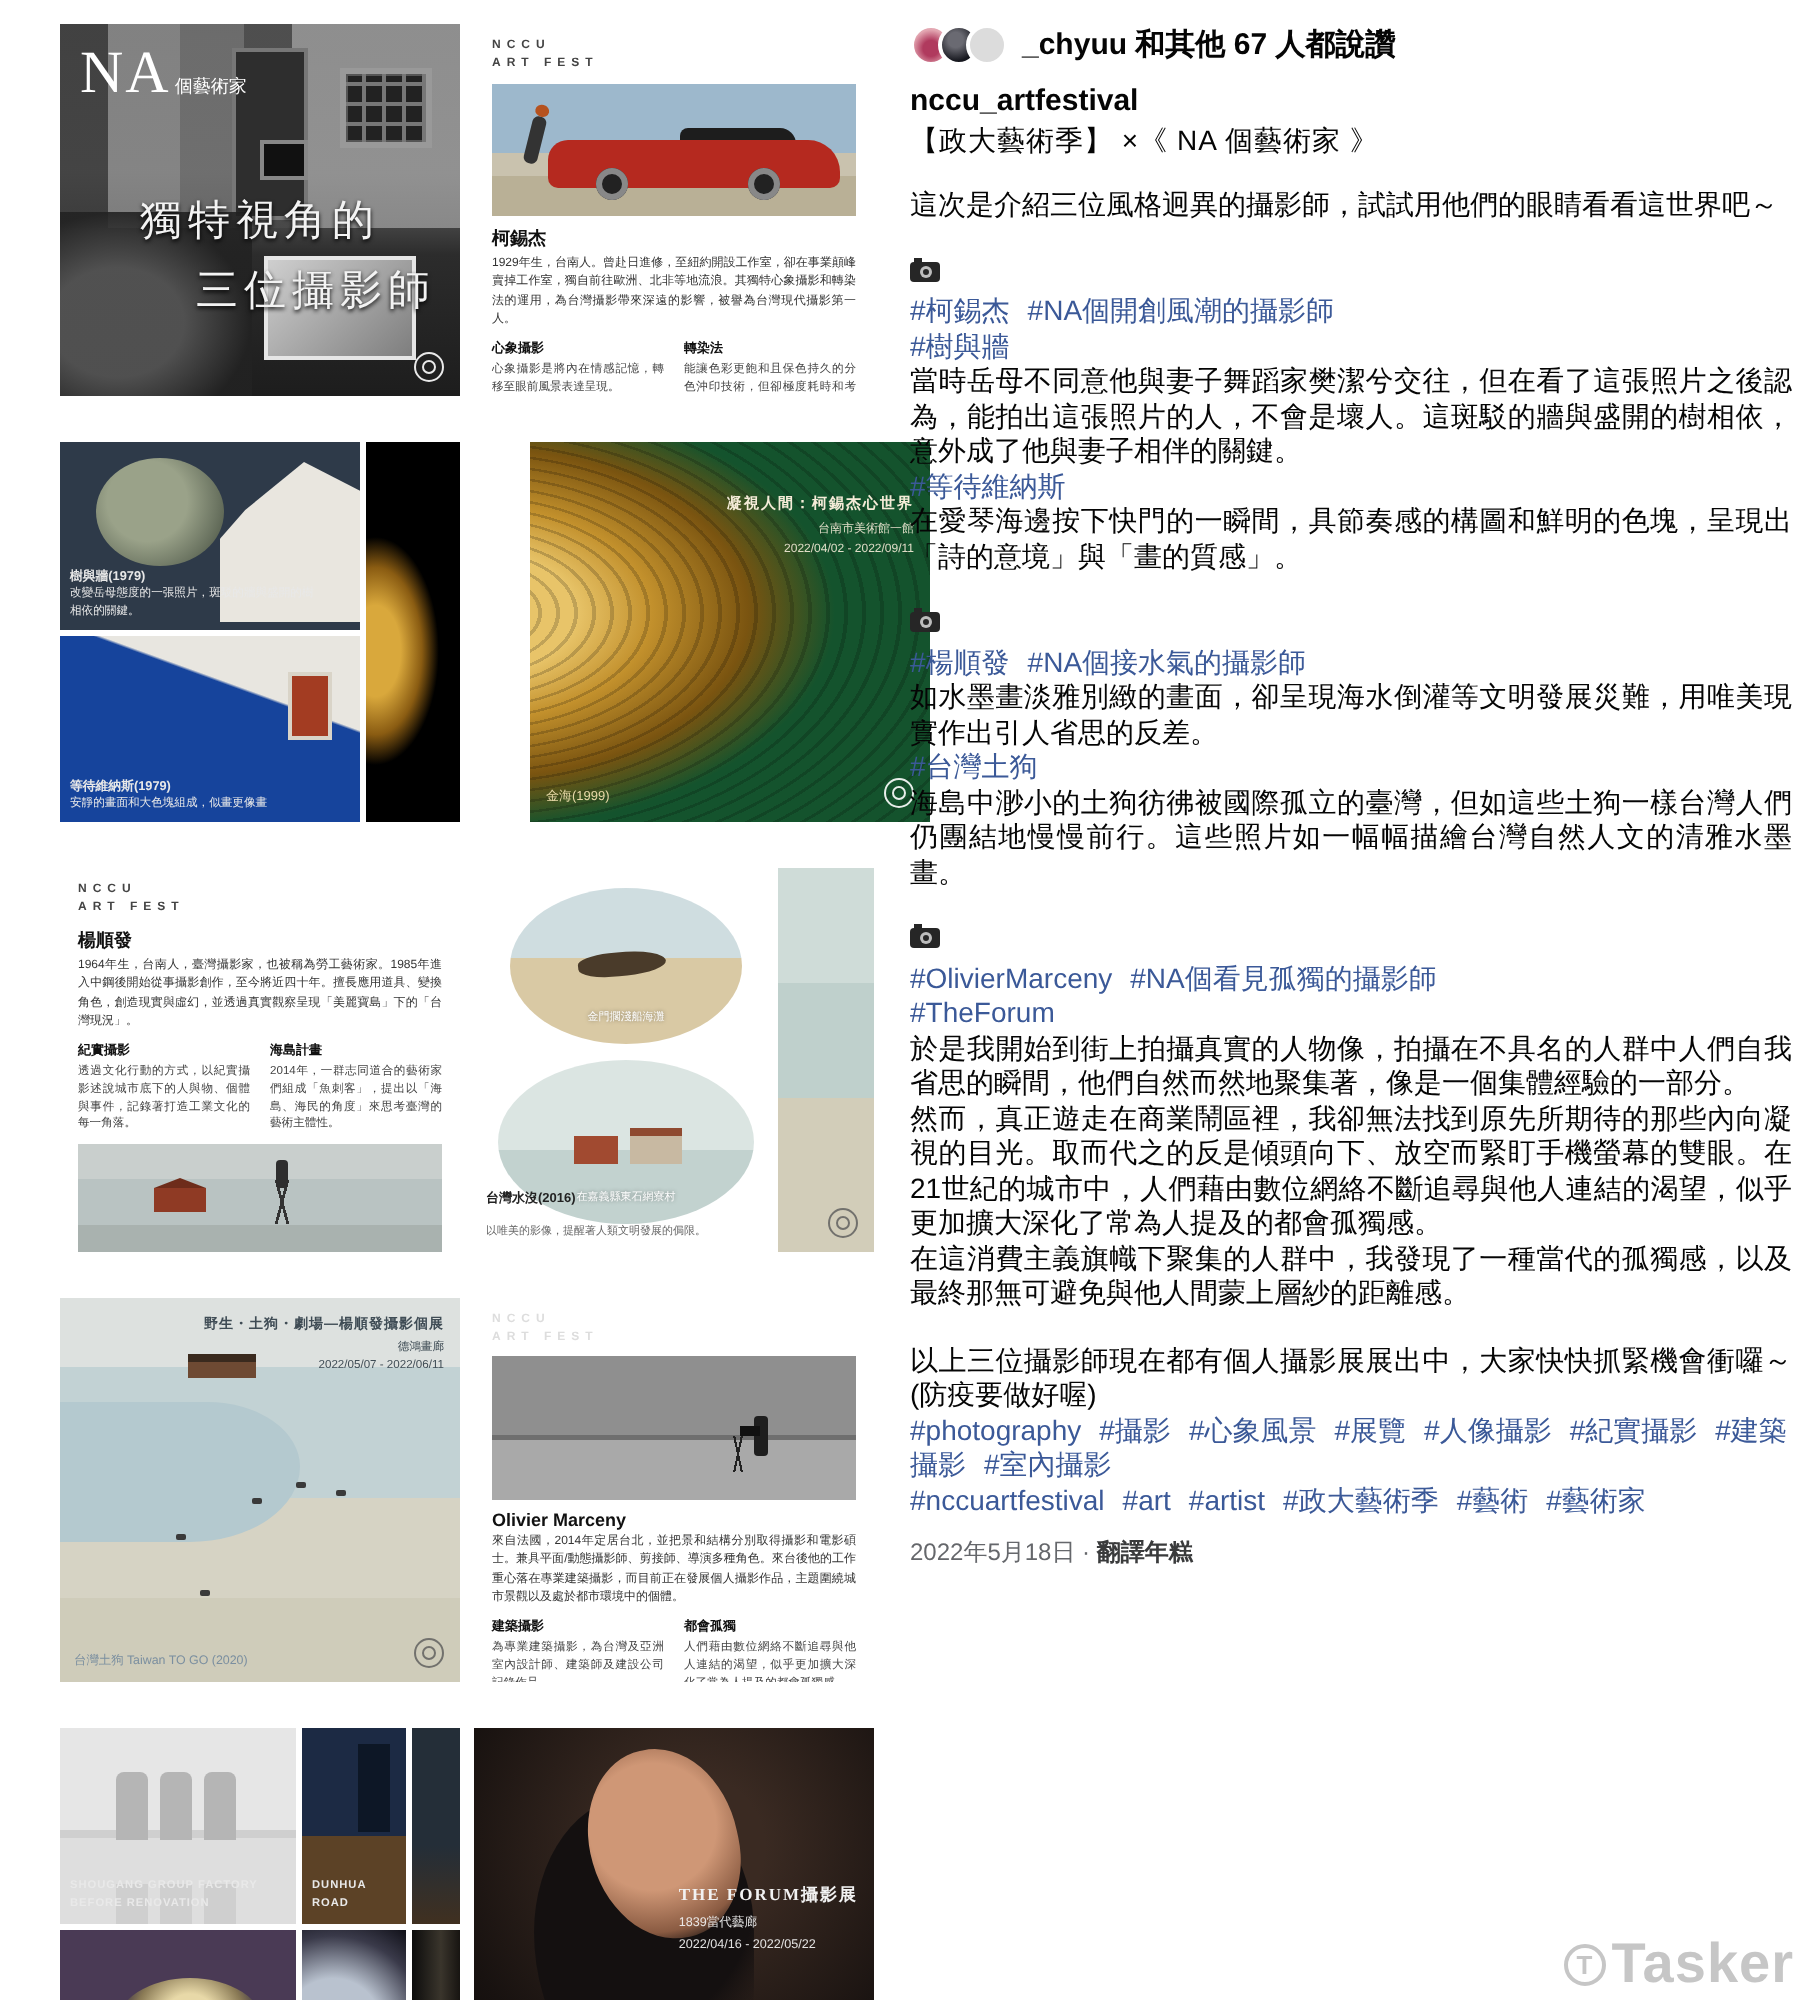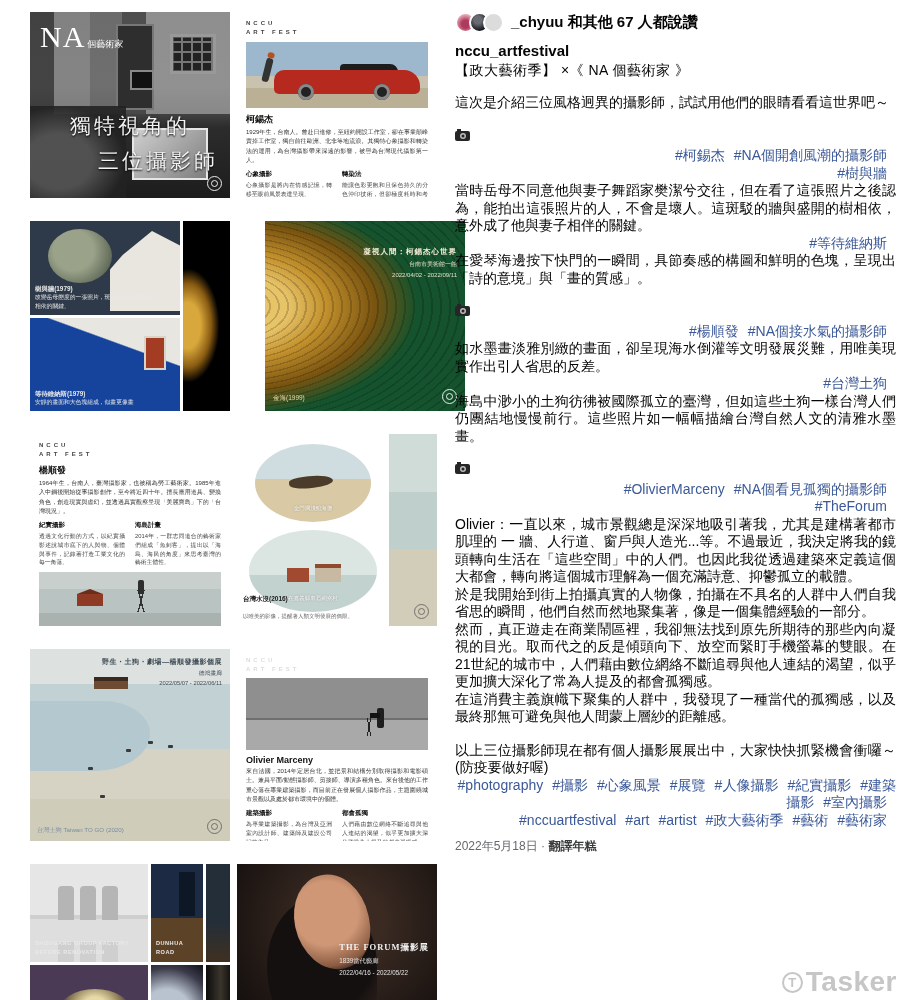--- a/index.html
+++ b/index.html
@@ -27,21 +27,21 @@
       repeating-linear-gradient(0deg,transparent 0 8px,#777 8px 10px);}
   .t-cover .door { position:absolute; left:86px; top:12px; width:38px; height:86px; background:#2e2e2e; border:2px solid #777;}
   .t-cover .tv { position:absolute; right:76px; top:58px; width:24px; height:20px; background:#111; border:2px solid #888;}
   .t-cover .screen { position:absolute; right:22px; bottom:18px; width:76px; height:52px;
       background:linear-gradient(135deg,#cfcfcf,#7e7e7e); border:2px solid #e6e6e6;}
   .t-cover .mask { position:absolute; left:0; bottom:0; width:96px; height:92px;
       background:radial-gradient(ellipse at 30% 60%,#555 0 35%,#222 70%); opacity:.9;}
   .na-logo { position:absolute; left:10px; top:8px; color:#fff; }
   .na-logo .na { font-family:"Liberation Serif","DejaVu Serif",serif; font-size:30px; letter-spacing:1px; }
   .na-logo .rest { font-size:9px; margin-left:2px; }
-  .cover-title { position:absolute; left:0; right:0; top:100px; color:#f3f3f3; text-align:center;
+  .cover-title { position:absolute; left:0; right:0; top:84px; color:#f3f3f3; text-align:center;
       font-family:"Liberation Serif","DejaVu Serif",serif; font-size:21px; letter-spacing:3px;
       text-shadow:0 1px 2px #000; }
   .cover-title .l2 { display:block; margin-top:7px; padding-left:56px; }
 
   
   .card { background:#fff; padding:7px 9px; }
   .fest { font-size:6px; letter-spacing:3px; color:#444; line-height:1.5; font-weight:bold; }
   .fest.light { color:#ddd; }
   .card .photo { margin-top:5px; position:relative; }
   .card h3 { font-size:9px; margin:5px 0 2px; color:#111; }
@@ -178,21 +178,21 @@
   .av { width:21px; height:21px; border-radius:50%; border:2px solid #fff; }
   .av + .av { margin-left:-7px; }
   .av1 { background:radial-gradient(circle at 50% 60%, #b03a5e 0 30%, #e3a7b2 70%); }
   .av2 { background:radial-gradient(circle at 40% 35%, #6a6a72 0 25%, #17181f 70%); }
   .av3 { background:#dcdcdc; }
   .liked-text { font-size:15px; font-weight:bold; color:#050505; }
   .username { font-size:15px; font-weight:bold; margin-top:9px; }
   .post-title { font-size:14px; margin-top:3px; letter-spacing:.5px; }
   #post-body { margin-top:14px; }
   .blk { font-size:14px; line-height:17.5px; text-align:justify; }
-  .blk.tags { color:#3b5998; text-align:right; }
+  .blk.tags { color:#3b5998; text-align:left; }
   .tag { margin-right:9px; cursor:pointer; }
   .gap { height:16px; }
   .cam-icon { display:inline-block; width:15px; height:10px; background:#262626; border-radius:2px; position:relative; margin:3px 0 2px; }
   .cam-icon:after { content:""; position:absolute; left:5px; top:2px; width:6px; height:6px; border-radius:50%;
       background:#262626; box-shadow:inset 0 0 0 1.5px #bdbdbd; }
   .cam-icon:before { content:""; position:absolute; left:2px; top:-2px; width:4px; height:2px; background:#262626; }
   .footer { margin-top:9px; font-size:12px; color:#65676b; }
   .footer .trans { font-weight:bold; color:#3a3b3c; cursor:pointer; }
 
   .watermark { position:absolute; right:6px; bottom:2px; display:flex; align-items:center; gap:3px; color:#c6c6c6; }
@@ -449,21 +449,20 @@
       <div class="gap"></div>
       <div class="blk"><span class="cam-icon"></span></div>
       <div class="blk tags"><span class="tag">#楊順發</span><span class="tag">#NA個接水氣的攝影師</span></div>
       <div class="blk">如水墨畫淡雅別緻的畫面，卻呈現海水倒灌等文明發展災難，用唯美現實作出引人省思的反差。</div>
       <div class="blk tags"><span class="tag">#台灣土狗</span></div>
       <div class="blk">海島中渺小的土狗彷彿被國際孤立的臺灣，但如這些土狗一樣台灣人們仍團結地慢慢前行。這些照片如一幅幅描繪台灣自然人文的清雅水墨畫。</div>
       <div class="gap"></div>
       <div class="blk"><span class="cam-icon"></span></div>
       <div class="blk tags"><span class="tag">#OlivierMarceny</span><span class="tag">#NA個看見孤獨的攝影師</span></div>
       <div class="blk tags"><span class="tag">#TheForum</span></div>
-      <div class="blk">Olivier：一直以來，城市景觀總是深深地吸引著我，尤其是建構著都市肌理的 一 牆、人行道、窗戶與人造光...等。不過最近，我決定將我的鏡頭轉向生活在「這些空間」中的人們。也因此我從透過建築來定義這個大都會，轉向將這個城市理解為一個充滿詩意、抑鬱孤立的載體。</div>
       <div class="blk">於是我開始到街上拍攝真實的人物像，拍攝在不具名的人群中人們自我省思的瞬間，他們自然而然地聚集著，像是一個集體經驗的一部分。</div>
       <div class="blk">然而，真正遊走在商業鬧區裡，我卻無法找到原先所期待的那些內向凝視的目光。取而代之的反是傾頭向下、放空而緊盯手機螢幕的雙眼。在21世紀的城市中，人們藉由數位網絡不斷追尋與他人連結的渴望，似乎更加擴大深化了常為人提及的都會孤獨感。</div>
       <div class="blk">在這消費主義旗幟下聚集的人群中，我發現了一種當代的孤獨感，以及最終那無可避免與他人間蒙上層紗的距離感。</div>
       <div class="gap"></div>
       <div class="blk">以上三位攝影師現在都有個人攝影展展出中，大家快快抓緊機會衝囉～(防疫要做好喔)</div>
       <div class="blk tags"><span class="tag">#photography</span><span class="tag">#攝影</span><span class="tag">#心象風景</span><span class="tag">#展覽</span><span class="tag">#人像攝影</span><span class="tag">#紀實攝影</span><span class="tag">#建築攝影</span><span class="tag">#室內攝影</span></div>
       <div class="blk tags"><span class="tag">#nccuartfestival</span><span class="tag">#art</span><span class="tag">#artist</span><span class="tag">#政大藝術季</span><span class="tag">#藝術</span><span class="tag">#藝術家</span></div>
     </div>
   <div class="footer">
     <span>2022年5月18日</span><span> · </span><span class="trans">翻譯年糕</span>

